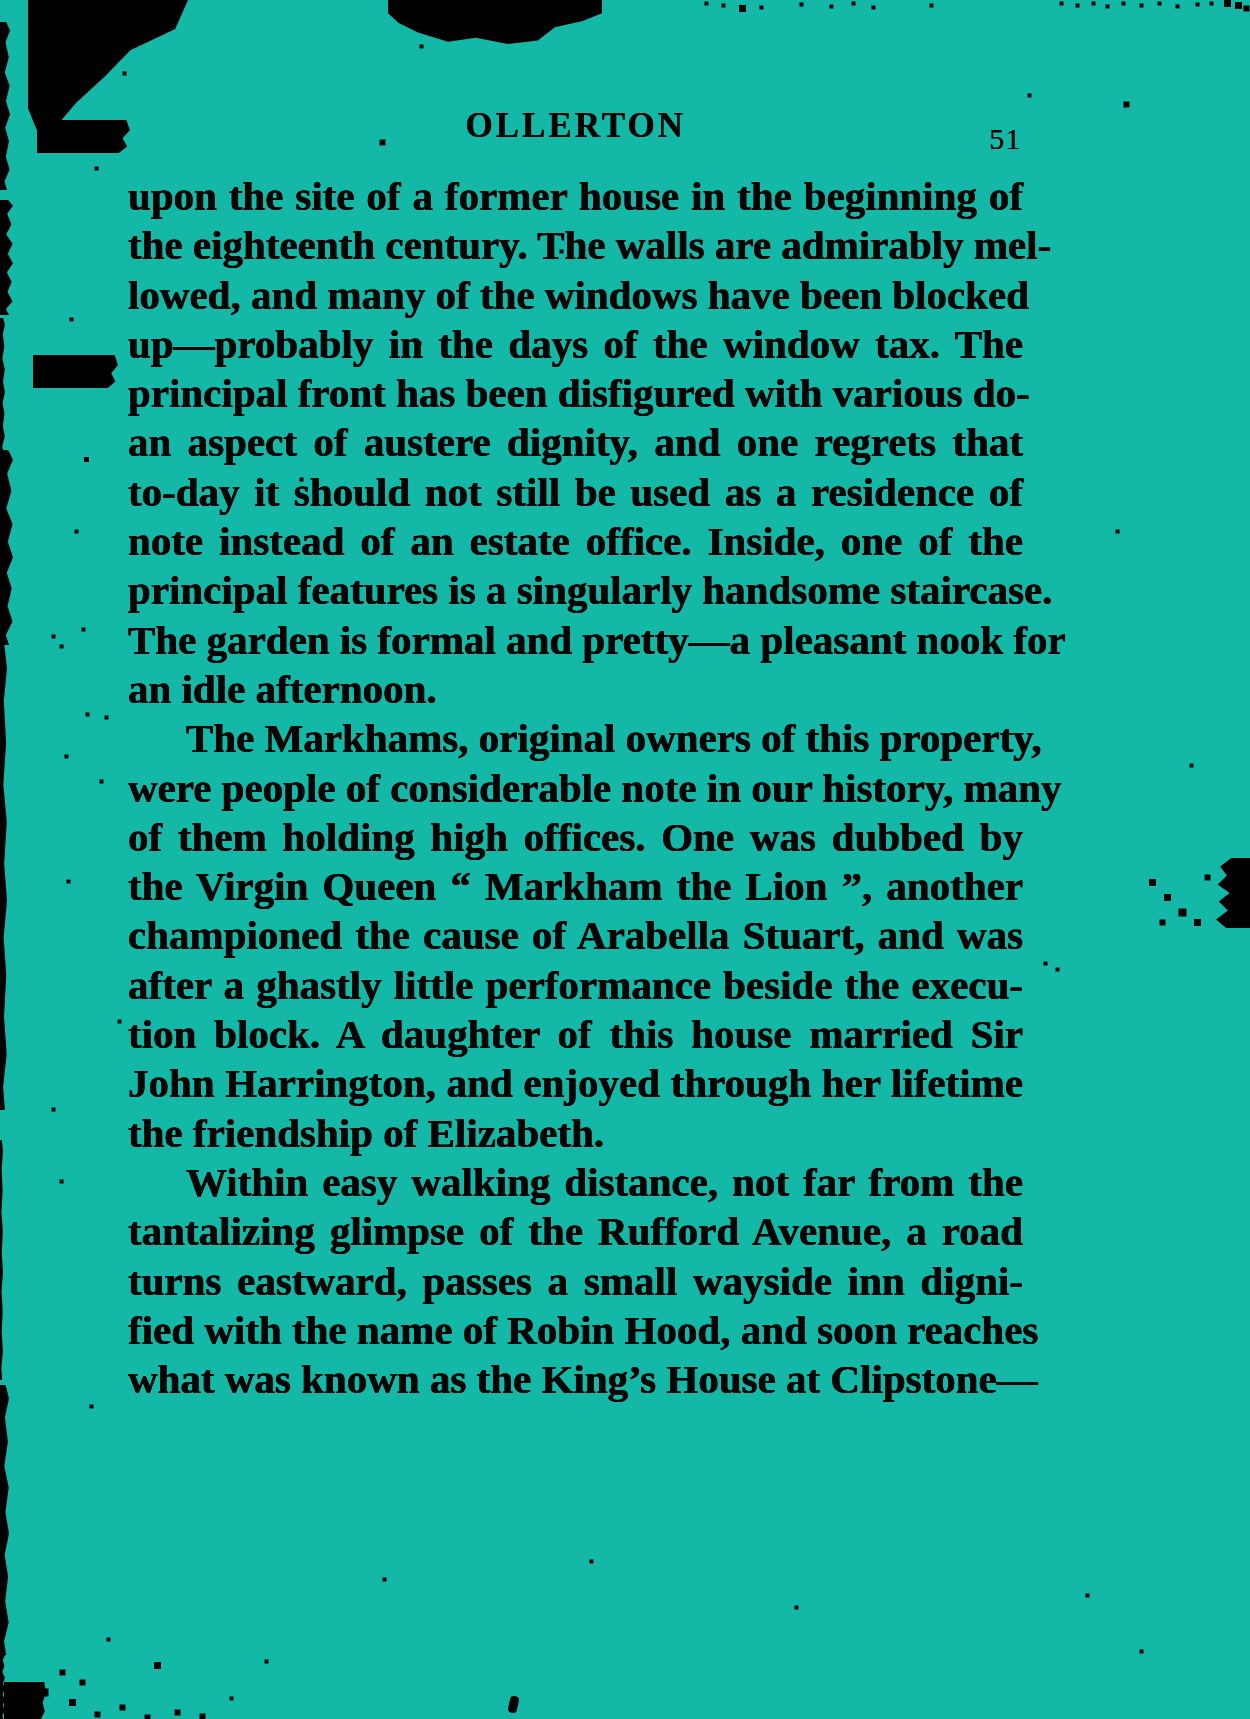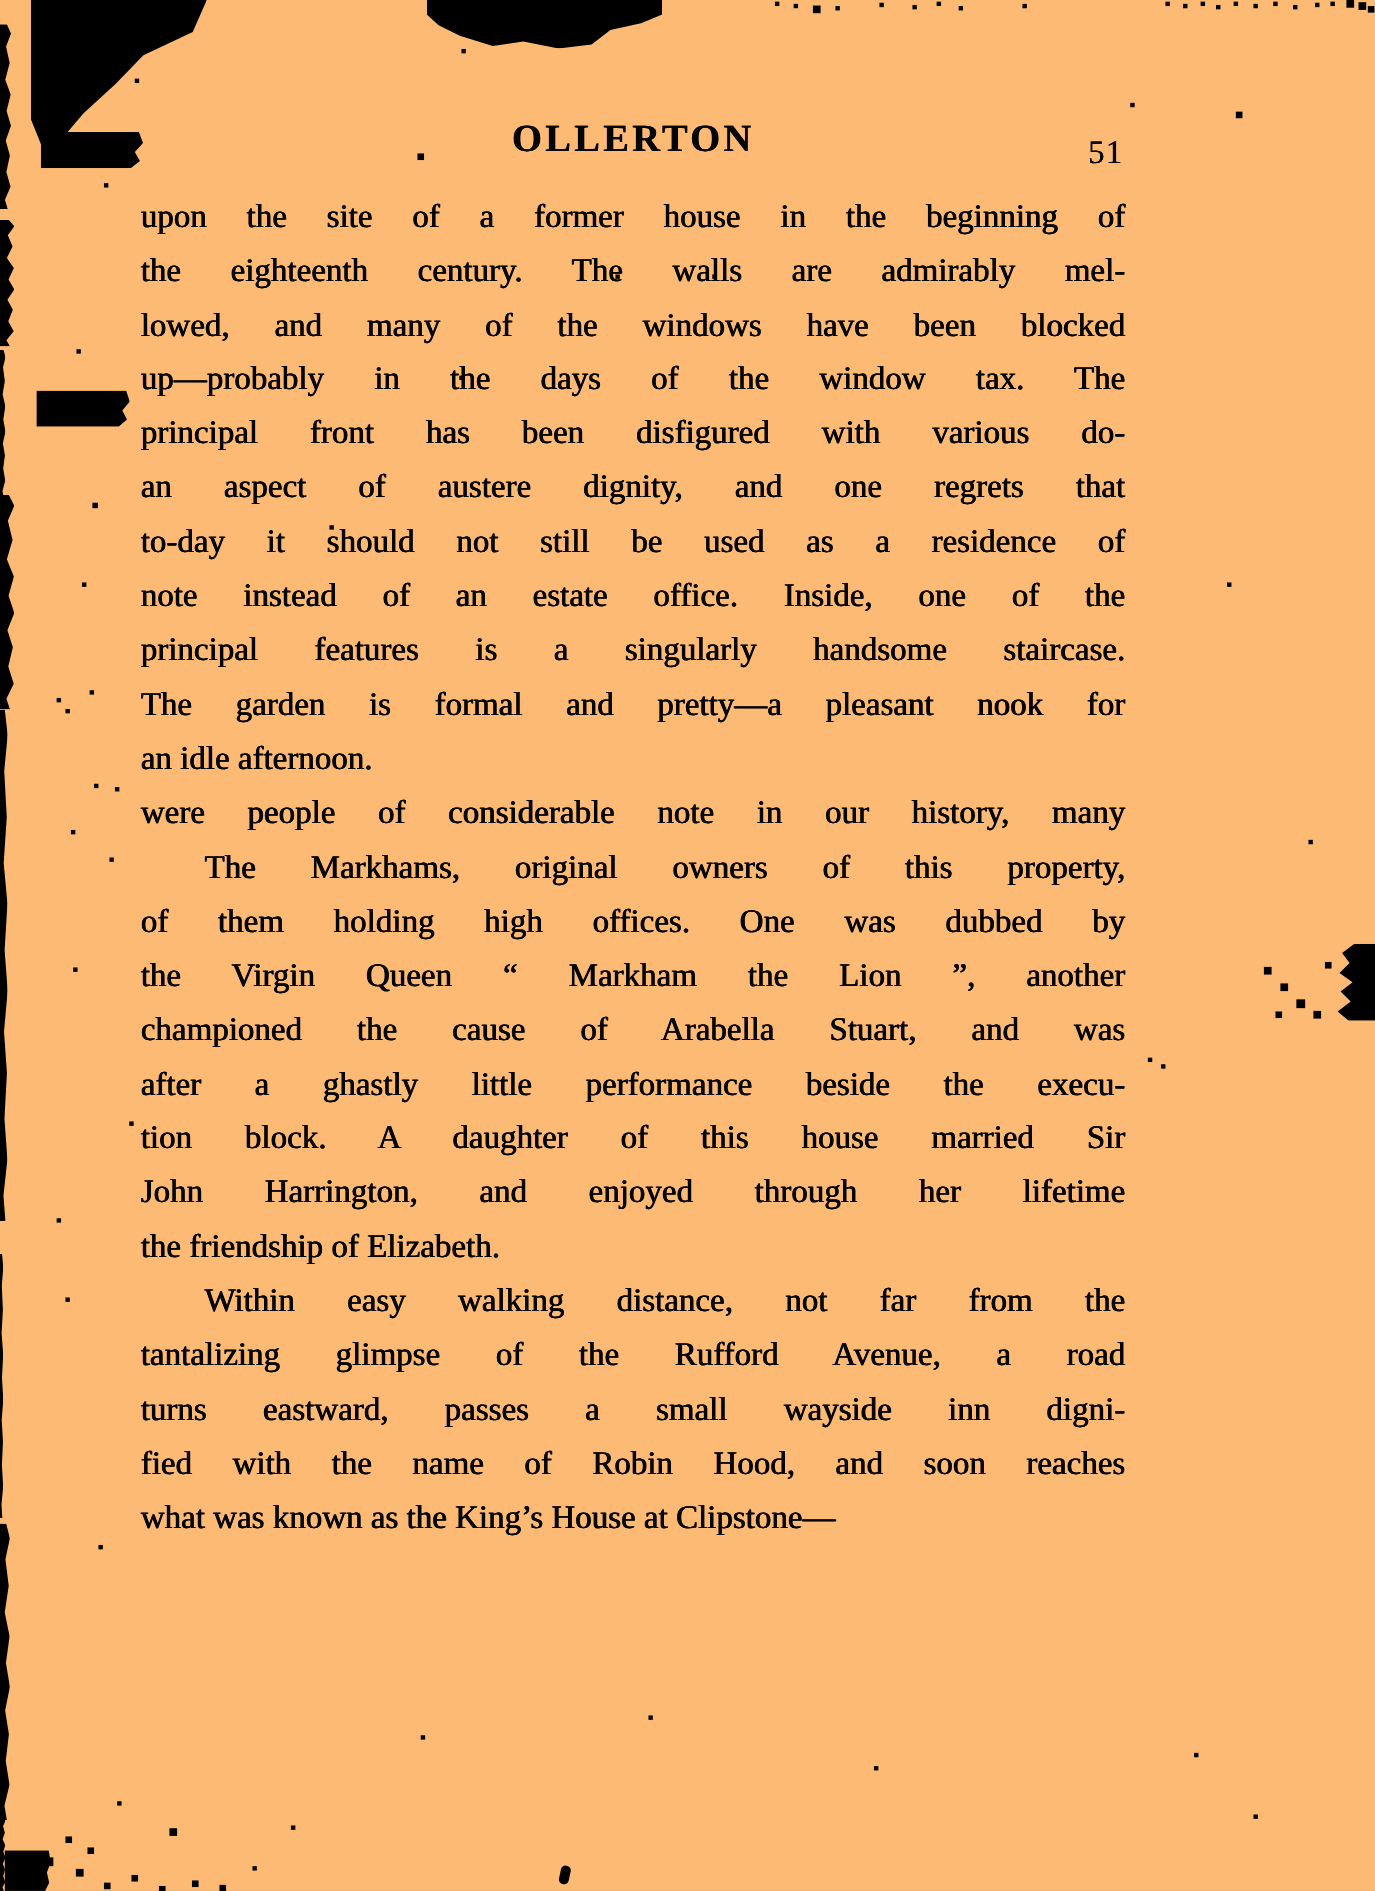--- a/index.html
+++ b/index.html
@@ -1,19 +1,19 @@
 <!DOCTYPE html>
 <html><head>
 <meta charset="utf-8">
 <style>
   html,body{margin:0;padding:0;background:#888;}
   .page{
     position:relative;
     width:1250px;height:1719px;
-    background:#fdba74;
+    background:#14b8a6;
     overflow:hidden;
     font-family:"Liberation Serif","DejaVu Serif",serif;
     color:#050505;
   }
   
   .header-row{position:absolute;left:128px;top:106px;width:895px;height:52px;}
   .page-title{
     position:absolute;left:0;right:0;text-align:center;
     font-size:35px;font-weight:700;letter-spacing:3px;
     text-shadow:0.4px 0 0 #000;
@@ -22,21 +22,21 @@
     position:absolute;right:2px;top:16px;
     font-size:30px;font-weight:400;letter-spacing:1px;
     text-shadow:0.4px 0 0 #000;
   }
   
   .body-column{
     position:absolute;left:128px;top:172px;width:895px;
   }
   .line{
     height:49.3px;line-height:49.3px;
-    font-size:30px;font-weight:400;
+    font-size:41px;font-weight:700;
     text-align:justify;text-align-last:justify;text-justify:inter-word;
     text-shadow:0.35px 0 0 #000,-0.35px 0 0 #000;
     white-space:nowrap;
     overflow:visible;
   }
   .line.lastline{text-align-last:left;}
   .line.indent{padding-left:58px;}
   
   .art{position:absolute;background:#000;}
   .rag{clip-path:polygon(0 0,62% 0,100% 5%,55% 12%,88% 21%,48% 30%,97% 38%,60% 47%,100% 55%,52% 63%,90% 71%,58% 80%,96% 88%,45% 95%,70% 100%,0 100%);}
@@ -134,22 +134,22 @@
       <div class="line">up—probably in the days of the window tax. The</div>
       <div class="line">principal front has been disfigured with various do-</div>
       <div class="line">an aspect of austere dignity, and one regrets that</div>
       <div class="line">to-day it should not still be used as a residence of</div>
       <div class="line">note instead of an estate office. Inside, one of the</div>
       <div class="line">principal features is a singularly handsome staircase.</div>
       <div class="line">The garden is formal and pretty—a pleasant nook for</div>
       <div class="line lastline">an idle afternoon.</div>
     </div>
     <div>
+      <div class="line indent">The Markhams, original owners of this property,</div>
       <div class="line">were people of considerable note in our history, many</div>
-      <div class="line indent">The Markhams, original owners of this property,</div>
       <div class="line">of them holding high offices. One was dubbed by</div>
       <div class="line">the Virgin Queen “ Markham the Lion ”, another</div>
       <div class="line">championed the cause of Arabella Stuart, and was</div>
       <div class="line">after a ghastly little performance beside the execu-</div>
       <div class="line">tion block. A daughter of this house married Sir</div>
       <div class="line">John Harrington, and enjoyed through her lifetime</div>
       <div class="line lastline">the friendship of Elizabeth.</div>
     </div>
     <div>
       <div class="line indent">Within easy walking distance, not far from the</div>

